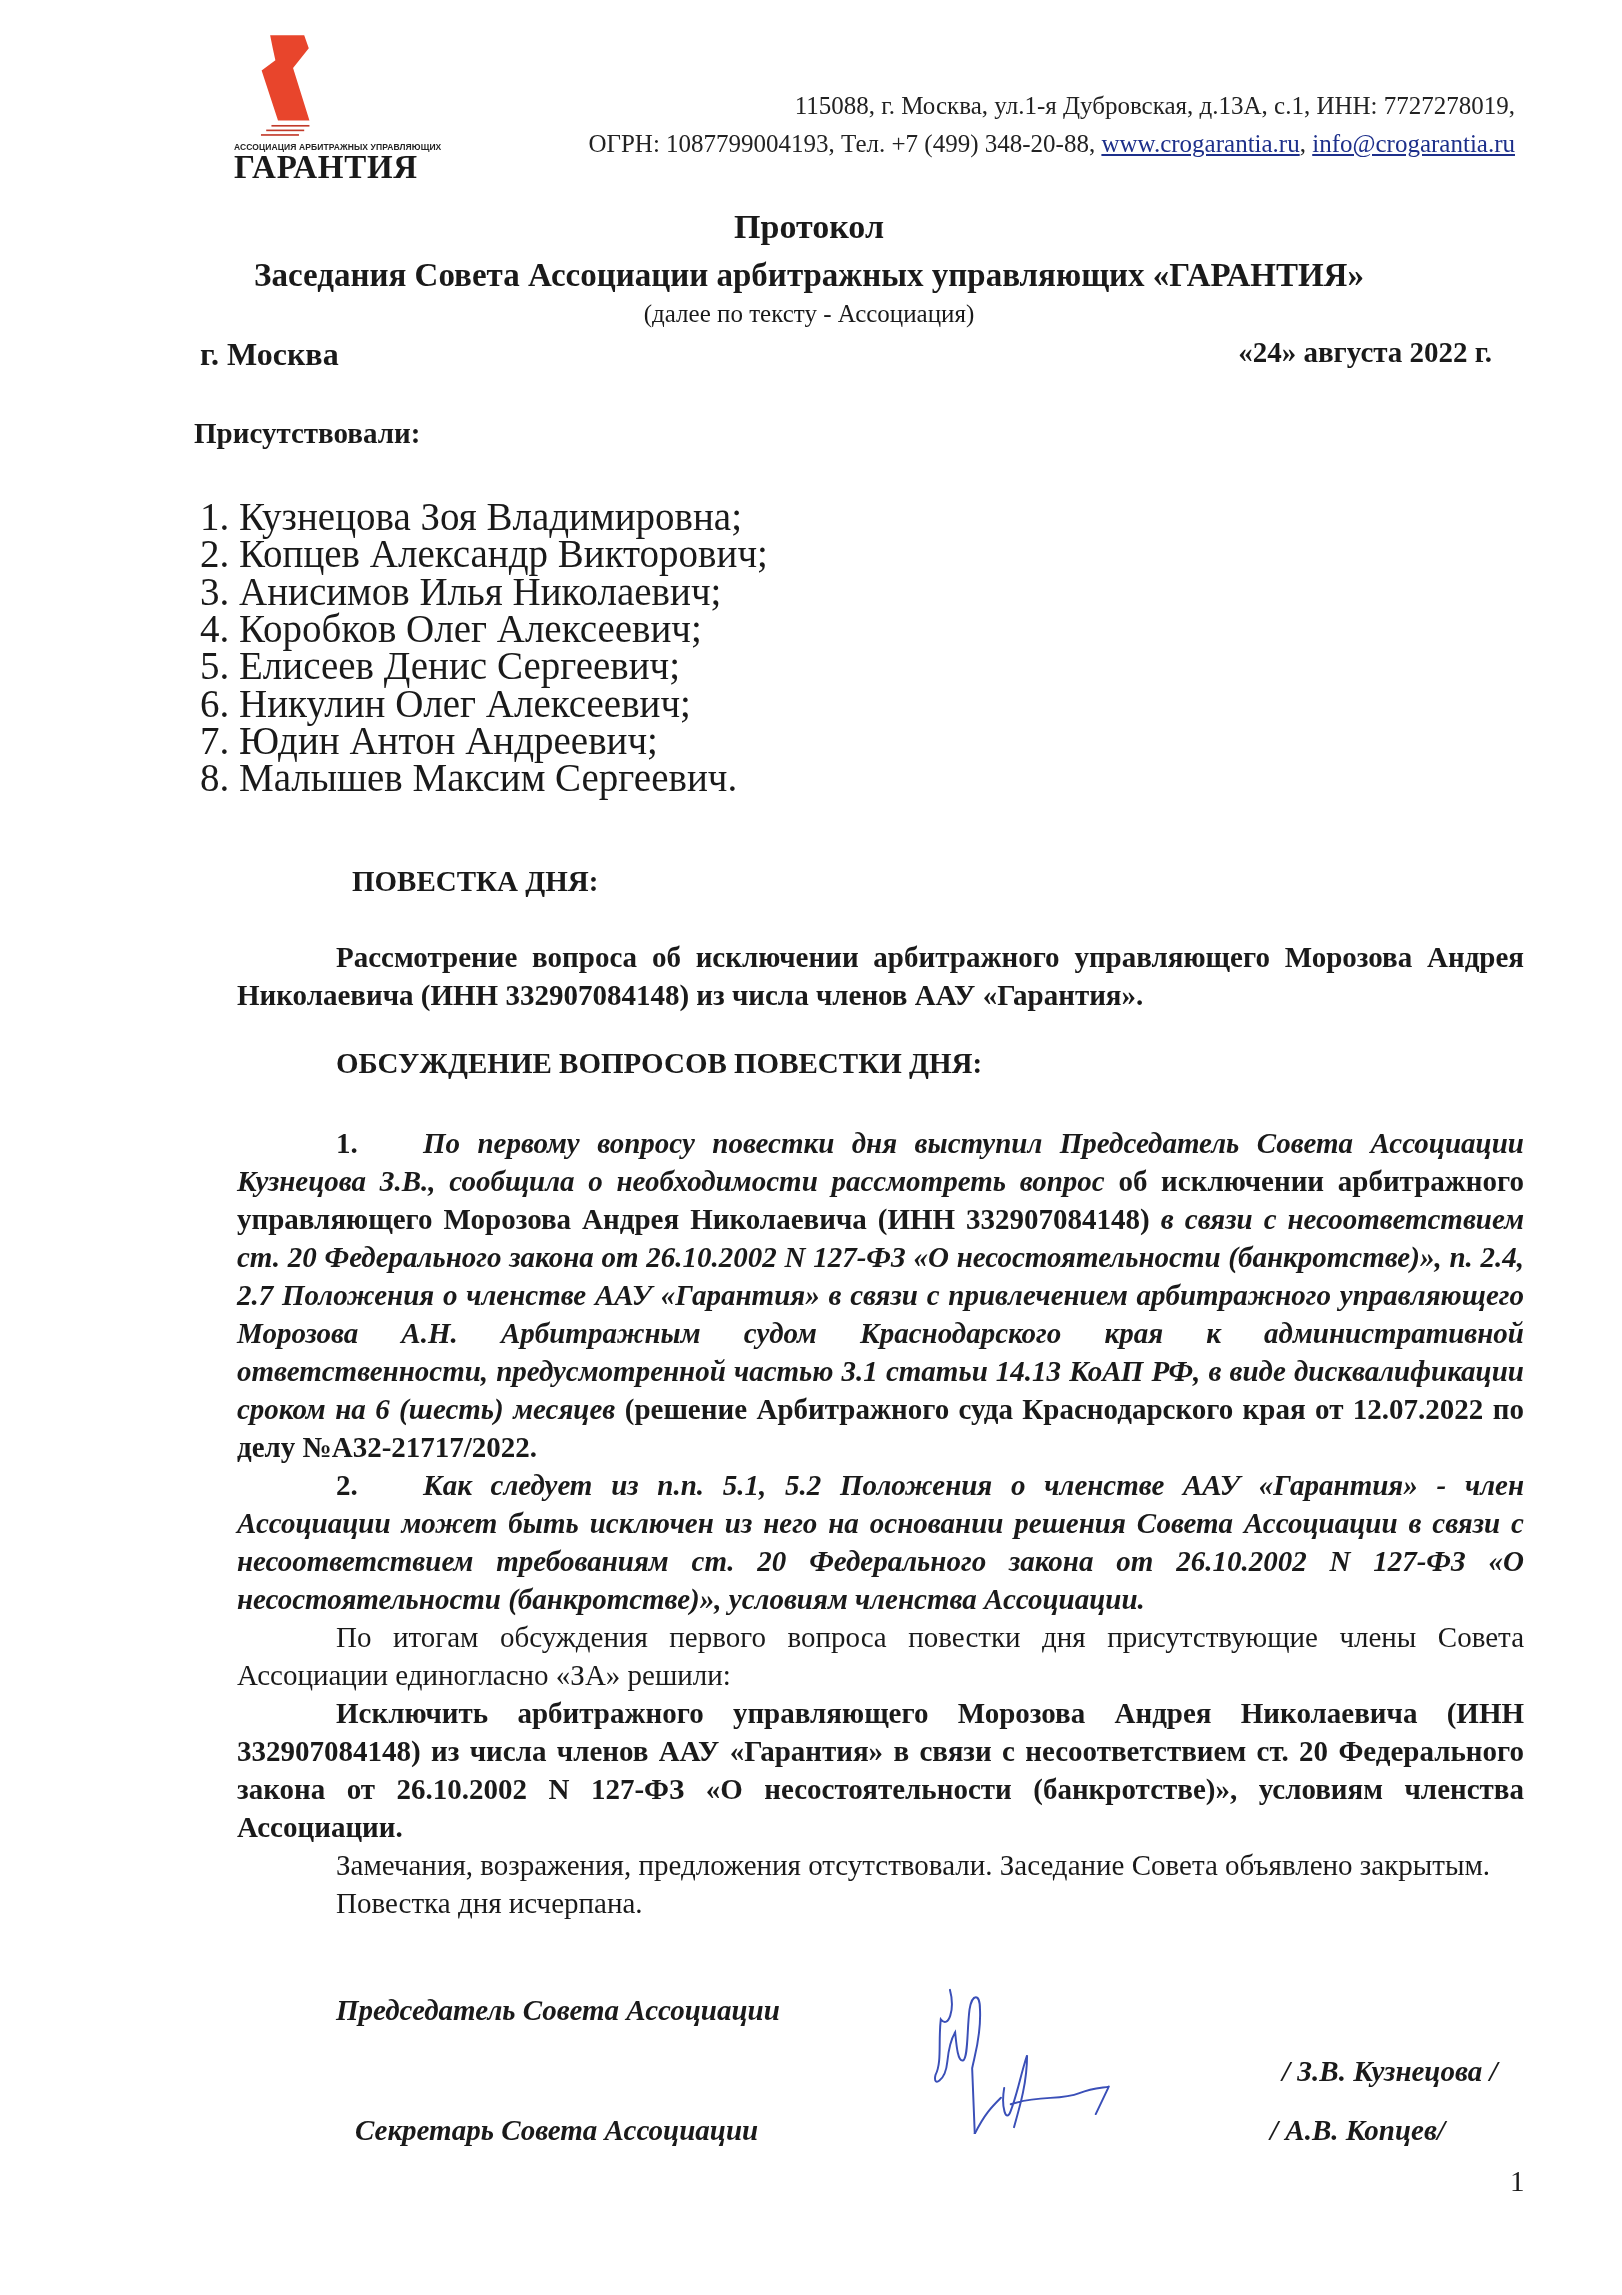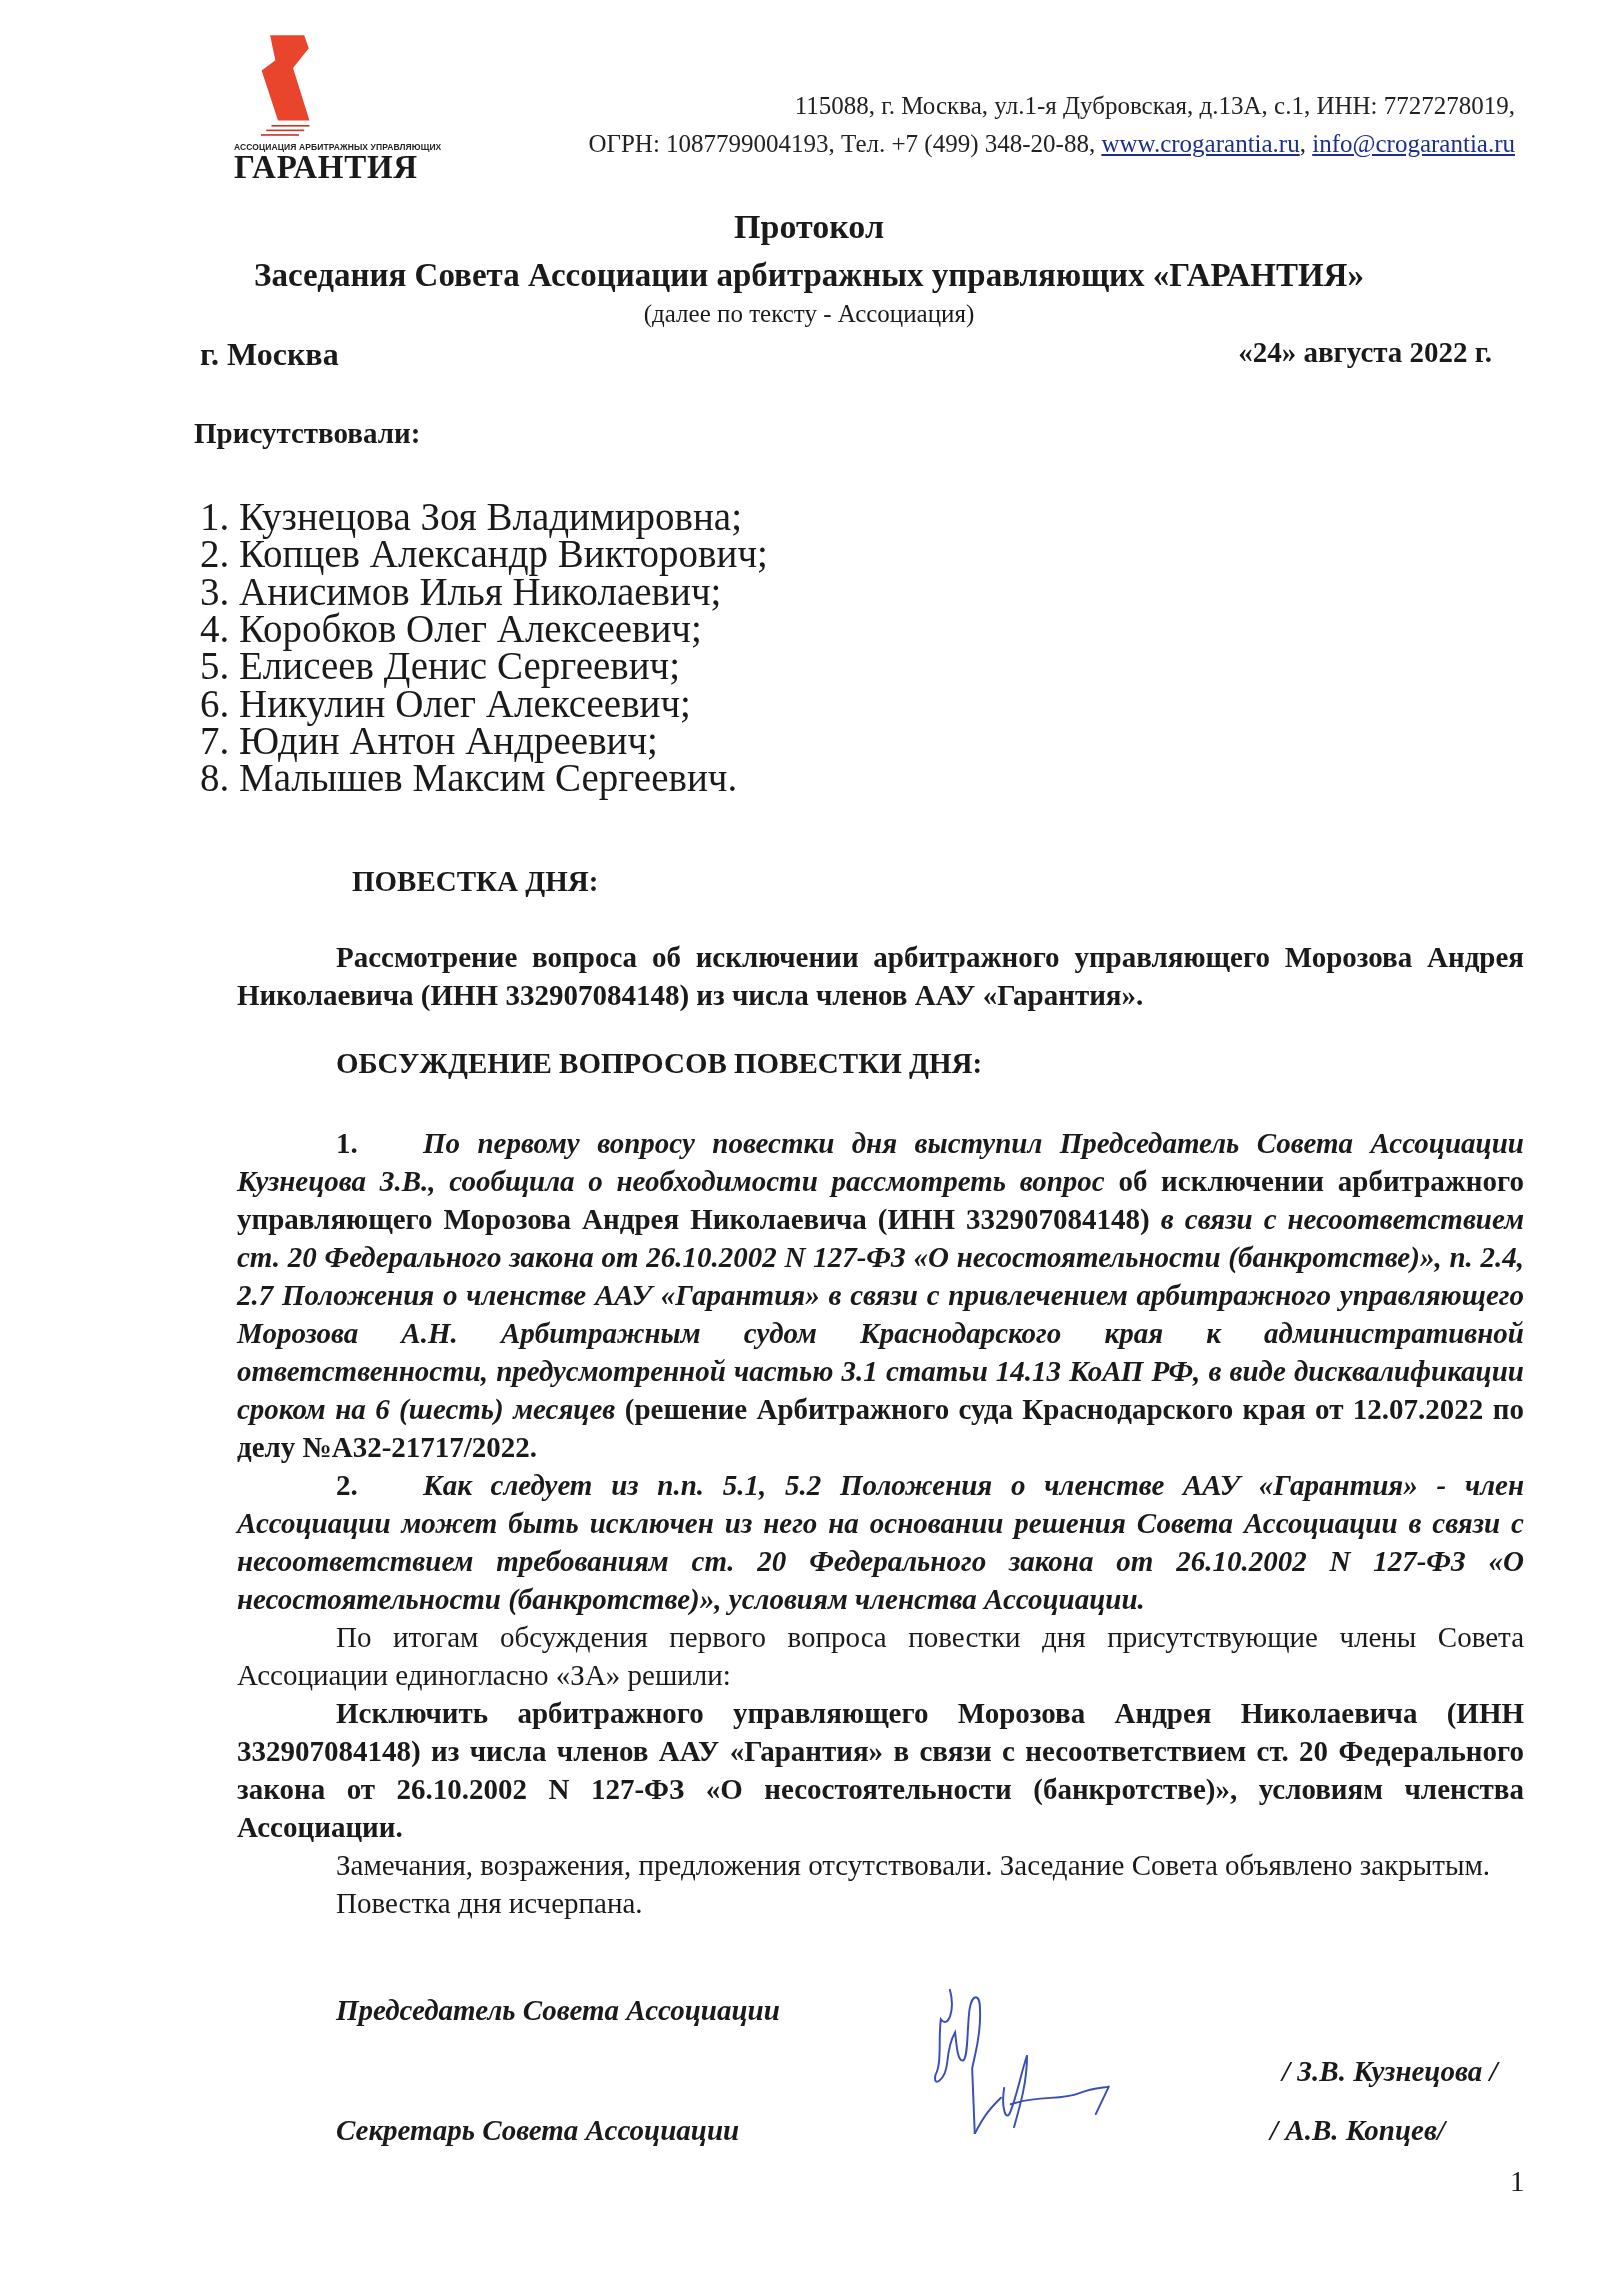--- a/index.html
+++ b/index.html
@@ -76,21 +76,21 @@
   <p class="p ind"><span class="num bold">1.</span><span class="bi">По первому вопросу повестки дня выступил Председатель Совета Ассоциации Кузнецова З.В., сообщила о необходимости рассмотреть вопрос </span><span class="bold">об исключении арбитражного управляющего Морозова Андрея Николаевича (ИНН 332907084148) </span><span class="bi">в связи с несоответствием ст. 20 Федерального закона от 26.10.2002 N 127-ФЗ «О несостоятельности (банкротстве)», п. 2.4, 2.7 Положения о членстве ААУ «Гарантия» в связи с привлечением  арбитражного управляющего Морозова А.Н. Арбитражным судом Краснодарского края к административной ответственности, предусмотренной частью 3.1 статьи 14.13 КоАП РФ, в виде дисквалификации сроком на 6 (шесть) месяцев </span><span class="bold">(решение Арбитражного суда Краснодарского края от 12.07.2022 по делу №А32-21717/2022.</span></p>
   <p class="p ind"><span class="num bold">2.</span><span class="bi">Как следует из п.п. 5.1, 5.2 Положения о членстве ААУ «Гарантия» - член Ассоциации может быть исключен из него на основании решения Совета Ассоциации в связи с несоответствием требованиям ст. 20 Федерального закона от 26.10.2002 N 127-ФЗ  «О несостоятельности (банкротстве)», условиям членства Ассоциации.</span></p>
   <p class="p ind">По итогам обсуждения первого вопроса повестки дня присутствующие члены Совета Ассоциации единогласно «ЗА» решили:</p>
   <p class="p ind bold">Исключить арбитражного управляющего Морозова Андрея Николаевича (ИНН 332907084148) из числа членов ААУ «Гарантия» в связи с несоответствием ст. 20 Федерального закона от 26.10.2002 N 127-ФЗ «О несостоятельности (банкротстве)», условиям членства Ассоциации.</p>
   <p class="p ind">Замечания, возражения, предложения отсутствовали. Заседание Совета объявлено закрытым.</p>
   <p class="p ind">Повестка дня исчерпана.</p>
 </div>
 
 <div class="abs sig-label" style="top:1994px;">Председатель Совета Ассоциации</div>
 <div class="abs sig-name" style="top:2055px; left:1282px;">/ З.В. Кузнецова /</div>
-<div class="abs sig-label" style="top:2114px;">Секретарь Совета Ассоциации</div>
+<div class="abs sig-label" style="top:2114px;margin-left:19px;">Секретарь Совета Ассоциации</div>
 <div class="abs sig-name" style="top:2114px; left:1270px;">/ А.В. Копцев/</div>
 
 <div class="abs signature">
   <svg width="340" height="151" viewBox="0 0 520 230" fill="none" stroke="#3a4fb8" stroke-width="3" stroke-linecap="round">
     <path d="M32,10 C40,40 30,70 18,55 C14,90 20,120 10,140 C5,160 25,150 28,120 C30,100 34,85 40,75 C42,95 44,120 52,118 C60,115 58,70 62,40 C66,15 78,15 78,40 C80,80 70,110 66,130 L70,230"></path>
     <path d="M70,230 C85,200 95,190 110,175 M115,160 C110,190 118,215 125,195 C135,170 140,140 150,110 C150,150 140,185 130,220 M125,185 C170,170 200,180 230,168 C250,160 265,160 275,158 M275,158 L255,200"></path>
   </svg>
 </div>
 
 <div class="abs page-num">1</div>

